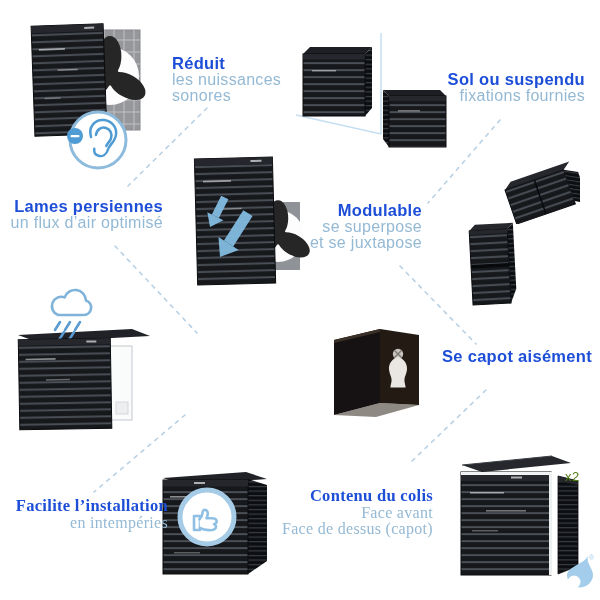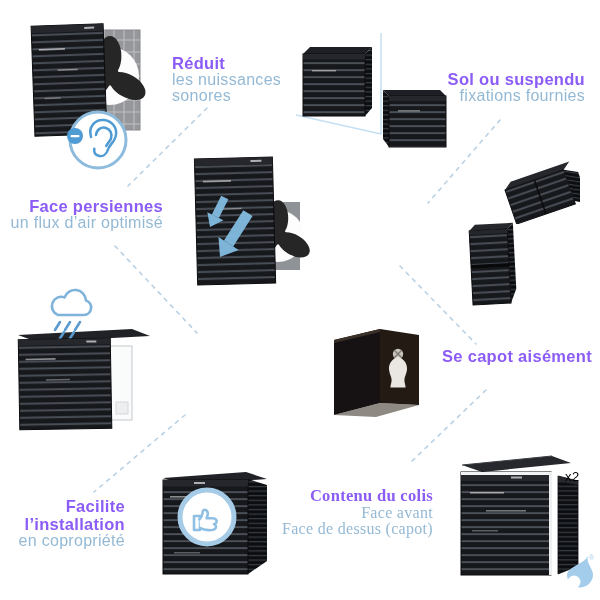--- a/index.html
+++ b/index.html
@@ -1,32 +1,32 @@
 <!DOCTYPE html>
 <html><head>
 <meta charset="utf-8">
 <style>
   html,body{margin:0;padding:0;background:#ffffff;}
   .stage{position:relative;width:600px;height:600px;background:#fff;overflow:hidden;
          font-family:"Liberation Sans",sans-serif;}
   svg.layer{position:absolute;left:0;top:0;pointer-events:none;}
   .prod{position:absolute;}
   .feat{position:absolute;}
-  .f-title{font-size:16.5px;font-weight:700;color:#8b5cf6;letter-spacing:.3px;line-height:18px;}
+  .f-title{font-size:16.5px;font-weight:700;color:#1d4ed8;letter-spacing:.3px;line-height:18px;}
   .f-line{font-size:16px;color:#94b9d4;letter-spacing:.3px;line-height:15.6px;}
   .ta-r{text-align:right;}
   #f-reduit{left:172px;top:54px;}
   #f-sol{right:15px;top:70px;margin-left:32px;}
   #f-lames{right:437px;top:197px;}
   #f-modulable{right:178px;top:201px;}
   #f-protege{left:160px;top:339px;}
   #f-retire{left:442px;top:347px;}
-  #f-facilite{right:475px;top:497px;}
+  #f-facilite{right:432px;top:497px;font-family:Liberation Serif, serif;}
   #f-contenu{right:167px;top:487px;font-family:Liberation Serif, serif;}
-  #x2-label{position:absolute;left:565px;top:469px;font-size:13px;color:#000000;letter-spacing:.5px;}
+  #x2-label{position:absolute;left:565px;top:469px;font-size:13px;color:#4d7c0f;letter-spacing:.5px;}
   #r-mark{position:absolute;left:589px;top:554px;font-size:7px;color:#a9cfec;}
 </style>
 </head>
 <body>
 
 <div class="stage">
 
   <svg width="0" height="0" style="position:absolute">
     <defs>
       <pattern id="lv" width="8" height="7" patternUnits="userSpaceOnUse">
@@ -251,33 +251,38 @@
     <div class="f-line">les nuissances</div>
     <div class="f-line">sonores</div>
   </div>
 
   <div class="feat ta-r" id="f-sol">
     <div class="f-title">Sol ou suspendu</div>
     <div class="f-line">fixations fournies</div>
   </div>
 
   <div class="feat ta-r" id="f-lames">
-    <div class="f-title">Face persiennes</div>
+    <div class="f-title">Lames persiennes</div>
     <div class="f-line">un flux d’air optimisé</div>
   </div>
 
+  <div class="feat ta-r" id="f-modulable">
+    <div class="f-title">Modulable</div>
+    <div class="f-line">se superpose</div>
+    <div class="f-line">et se juxtapose</div>
+  </div>
 
 
   <div class="feat" id="f-retire">
     <div class="f-title">Se capot aisément</div>
   </div>
 
   <div class="feat ta-r" id="f-facilite">
     <div class="f-title">Facilite l’installation</div>
-    <div class="f-line">en copropriété</div>
+    <div class="f-line">en intempéries</div>
   </div>
 
   <div class="feat ta-r" id="f-contenu">
     <div class="f-title">Contenu du colis</div>
     <div class="f-line">Face avant</div>
     <div class="f-line">Face de dessus (capot)</div>
   </div>
 
   <span id="x2-label">x2</span>
   <span id="r-mark">®</span>

